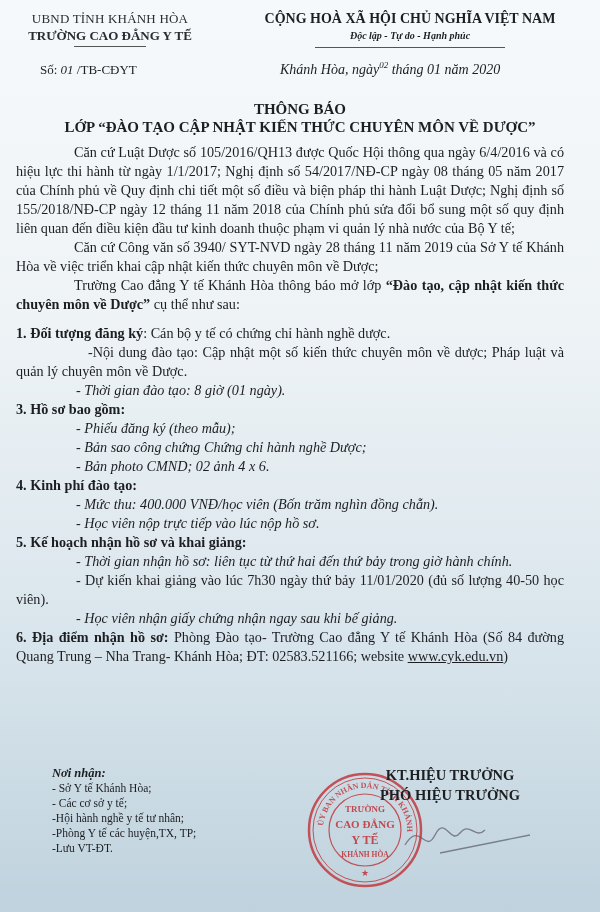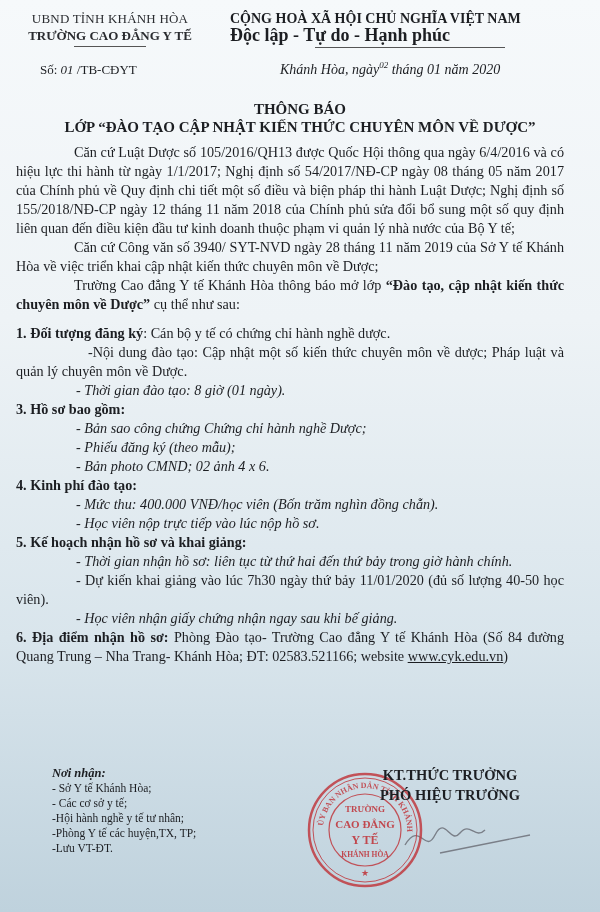--- a/index.html
+++ b/index.html
@@ -13,22 +13,22 @@
   .page { position: absolute; left: 0; top: 0; width: 540px; height: 912px; }
   .abs { position: absolute; white-space: nowrap; }
 
   .hdr-left { left: 10px; top: 10px; width: 200px; text-align: center; font-size: 13px; line-height: 17px; color: #2a2c30; }
   .hdr-left .l1 { font-weight: normal; letter-spacing: 0.2px; }
   .hdr-left .l2 { font-weight: bold; }
   .hdr-left .rule { width: 72px; height: 1px; background: #555; margin: 2px auto 0 auto; }
   .docno { left: 40px; top: 62px; font-size: 13px; }
   .docno .num { font-style: italic; }
 
-  .hdr-right { left: 230px; top: 10px; width: 360px; font-size: 14px; line-height: 17px; font-weight: bold; }
-  .hdr-right .motto { font-size: 18px; }
+  .hdr-right { left: 230px; top: 10px; width: 360px; text-align: center; font-size: 14px; line-height: 17px; font-weight: bold; }
+  .hdr-right .motto { font-size: 10px; font-style: italic; }
   .hdr-right .rule { width: 190px; height: 1px; background: #555; margin: 3px auto 0 auto; }
   .dateline { left: 280px; top: 60px; font-style: italic; font-size: 14px; }
 
   .title { left: 0; top: 100px; width: 600px; text-align: center; font-weight: bold; font-size: 15px; line-height: 18px; }
 
   .body { left: 16px; top: 143px; width: 548px; font-size: 14.2px; line-height: 19px; }
   .body p { margin: 0; text-align: justify; }
   .indent { text-indent: 58px; }
   .sec { font-weight: bold; }
   .item { padding-left: 60px; font-style: italic; }
@@ -82,22 +82,22 @@
     <p class="indent">
       <span>Trường Cao đẳng Y tế Khánh Hòa thông báo mở lớp </span><span class="b">“Đào tạo, cập nhật kiến thức chuyên môn về Dược”</span><span> cụ thể như sau:</span>
     </p>
     <div class="gap"></div>
     <p><span class="b">1. Đối tượng đăng ký</span><span>: Cán bộ y tế có chứng chỉ hành nghề dược.</span></p>
 
     <p class="indent" style="text-indent:72px">-Nội dung đào tạo: Cập nhật một số kiến thức chuyên môn về dược; Pháp luật và quản lý chuyên môn về Dược.</p>
     <p class="item">- Thời gian đào tạo: 8 giờ (01 ngày).</p>
 
     <p class="sec">3. Hồ sơ bao gồm:</p>
+    <p class="item">- Phiếu đăng ký (theo mẫu);</p>
     <p class="item">- Bản sao công chứng Chứng chỉ hành nghề Dược;</p>
-    <p class="item">- Phiếu đăng ký (theo mẫu);</p>
     <p class="item">- Bản photo CMND; 02 ảnh 4 x 6.</p>
 
     <p class="sec">4. Kinh phí đào tạo:</p>
     <p class="item">- Mức thu: 400.000 VNĐ/học viên (Bốn trăm nghìn đồng chẵn).</p>
     <p class="item">- Học viên nộp trực tiếp vào lúc nộp hồ sơ.</p>
 
     <p class="sec">5. Kế hoạch nhận hồ sơ và khai giảng:</p>
     <p class="item">- Thời gian nhận hồ sơ: liên tục từ thứ hai đến thứ bảy trong giờ hành chính.</p>
     <p class="indent" style="text-indent:60px">- Dự kiến khai giảng vào lúc 7h30 ngày thứ bảy 11/01/2020 (đủ số lượng 40-50 học viên).</p>
     <p class="item">- Học viên nhận giấy chứng nhận ngay sau khi bế giảng.</p>
@@ -129,18 +129,18 @@
       <textPath href="#arc" startOffset="3%">ỦY BAN NHÂN DÂN TỈNH KHÁNH HÒA</textPath>
     </text>
     <text x="60" y="42" text-anchor="middle" font-size="9" fill="#c0393f" font-family="Liberation Serif, serif" font-weight="bold" opacity="0.9">TRƯỜNG</text>
     <text x="60" y="58" text-anchor="middle" font-size="11" fill="#c0393f" font-family="Liberation Serif, serif" font-weight="bold" opacity="0.9">CAO ĐẲNG</text>
     <text x="60" y="74" text-anchor="middle" font-size="12" fill="#c0393f" font-family="Liberation Serif, serif" font-weight="bold" opacity="0.9">Y TẾ</text>
     <text x="60" y="87" text-anchor="middle" font-size="7.5" fill="#c0393f" font-family="Liberation Serif, serif" font-weight="bold" opacity="0.9">KHÁNH HÒA</text>
     <text x="60" y="106" text-anchor="middle" font-size="9" fill="#c0393f" opacity="0.9">★</text>
   </svg>
 
   <div class="abs sign">
-    <div>KT.THỨC TRƯỞNG</div>
+    <div>KT.HIỆU TRƯỞNG</div>
     <div>PHÓ HIỆU TRƯỞNG</div>
   </div>
   <div class="abs signer">Đỗ Anh Thư</div>
 
 </div>
 
 </body></html>

